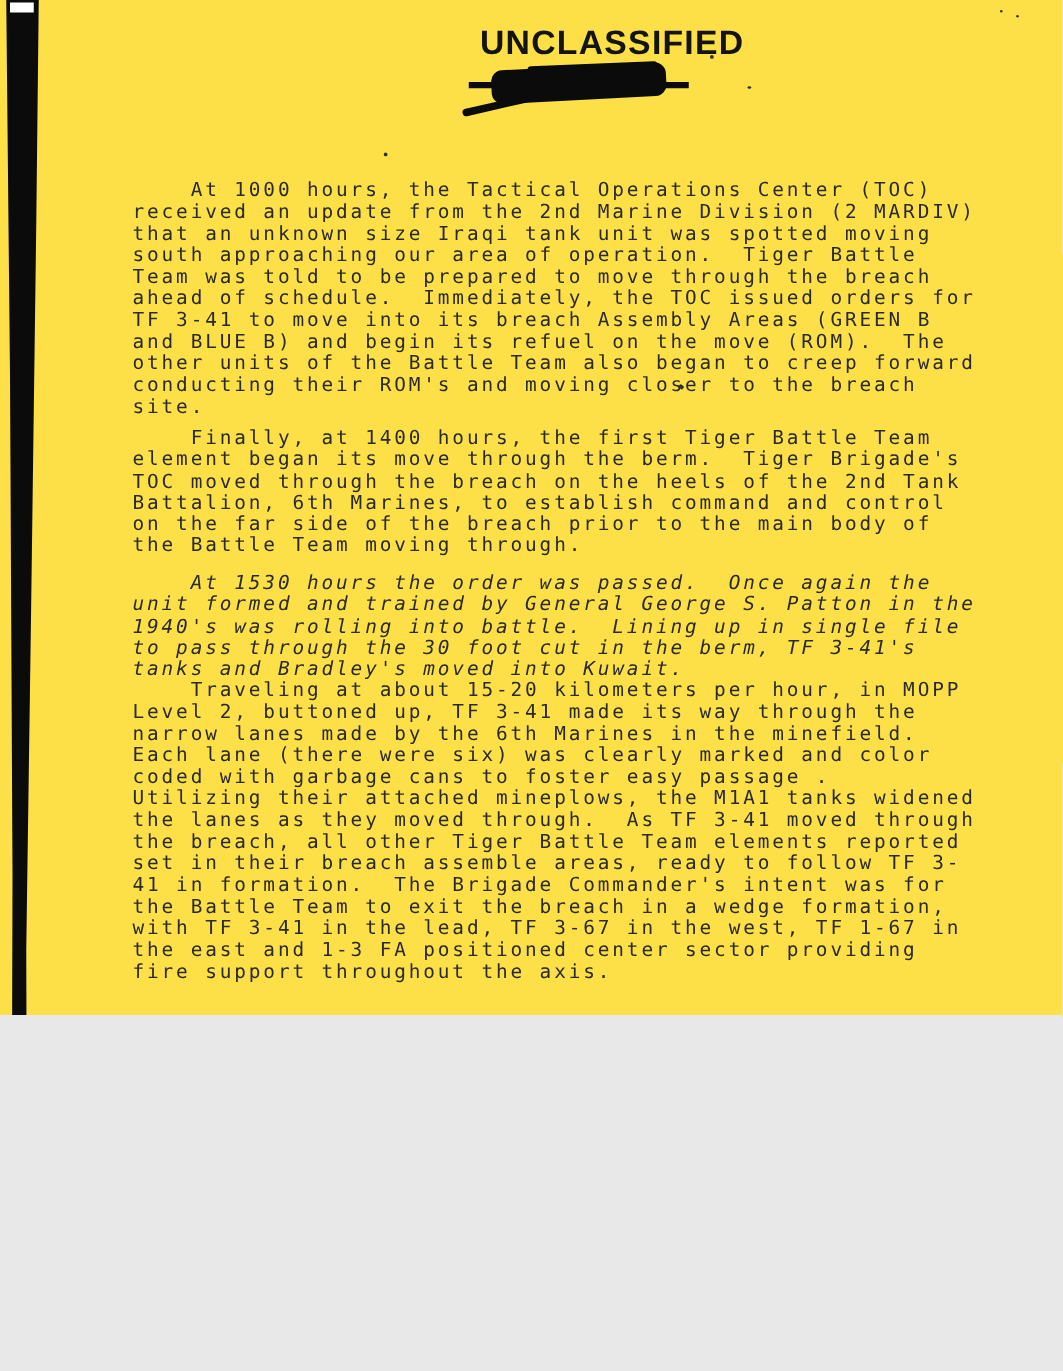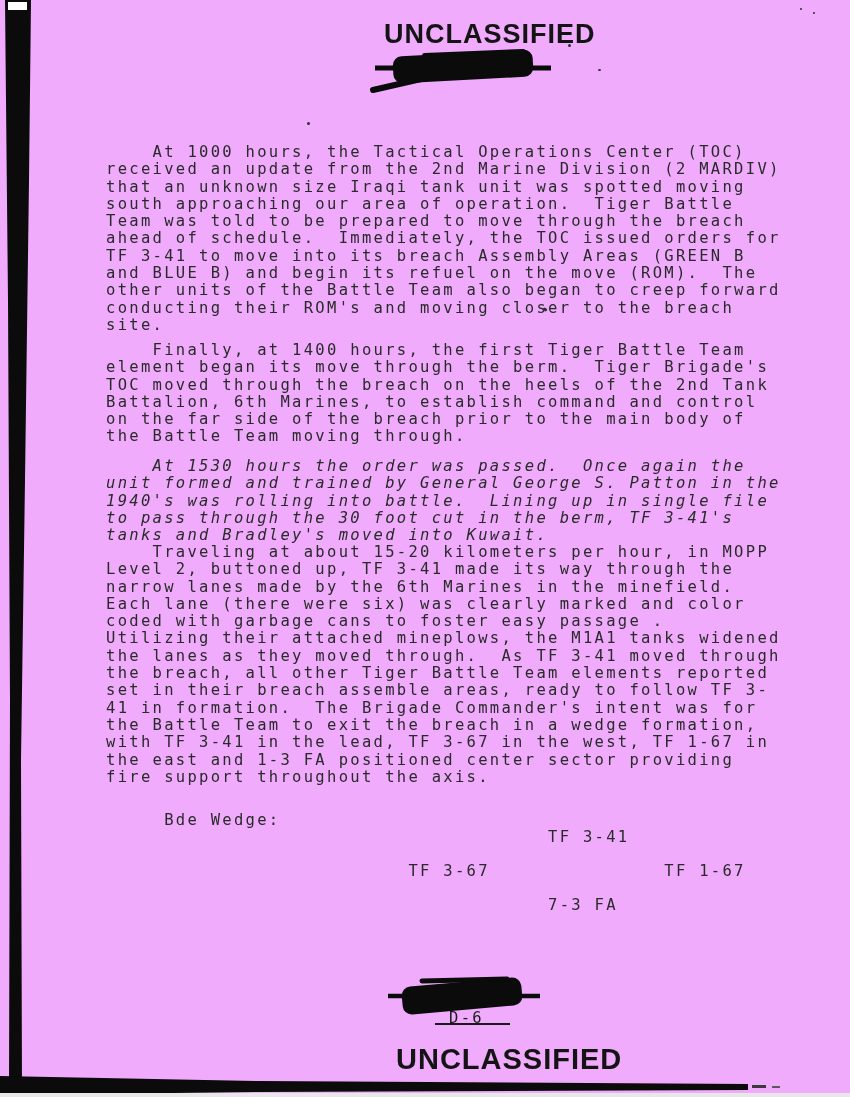--- a/index.html
+++ b/index.html
@@ -1,20 +1,20 @@
 <!DOCTYPE html>
 <html><head>
 <meta charset="utf-8">
 <style>
   html, body { margin: 0; padding: 0; background: #e8e8e8; }
   .page {
     position: relative;
     width: 850px;
-    height: 1093px;
-    background: #f0abfc;
+    height: 812px;
+    background: #fde047;
     overflow: hidden;
     font-family: "DejaVu Sans Mono", monospace;
   }
   .artifact-svg {
     position: absolute;
     left: 0; top: 0;
     width: 850px; height: 1097px;
     pointer-events: none;
   }
   .classification {

